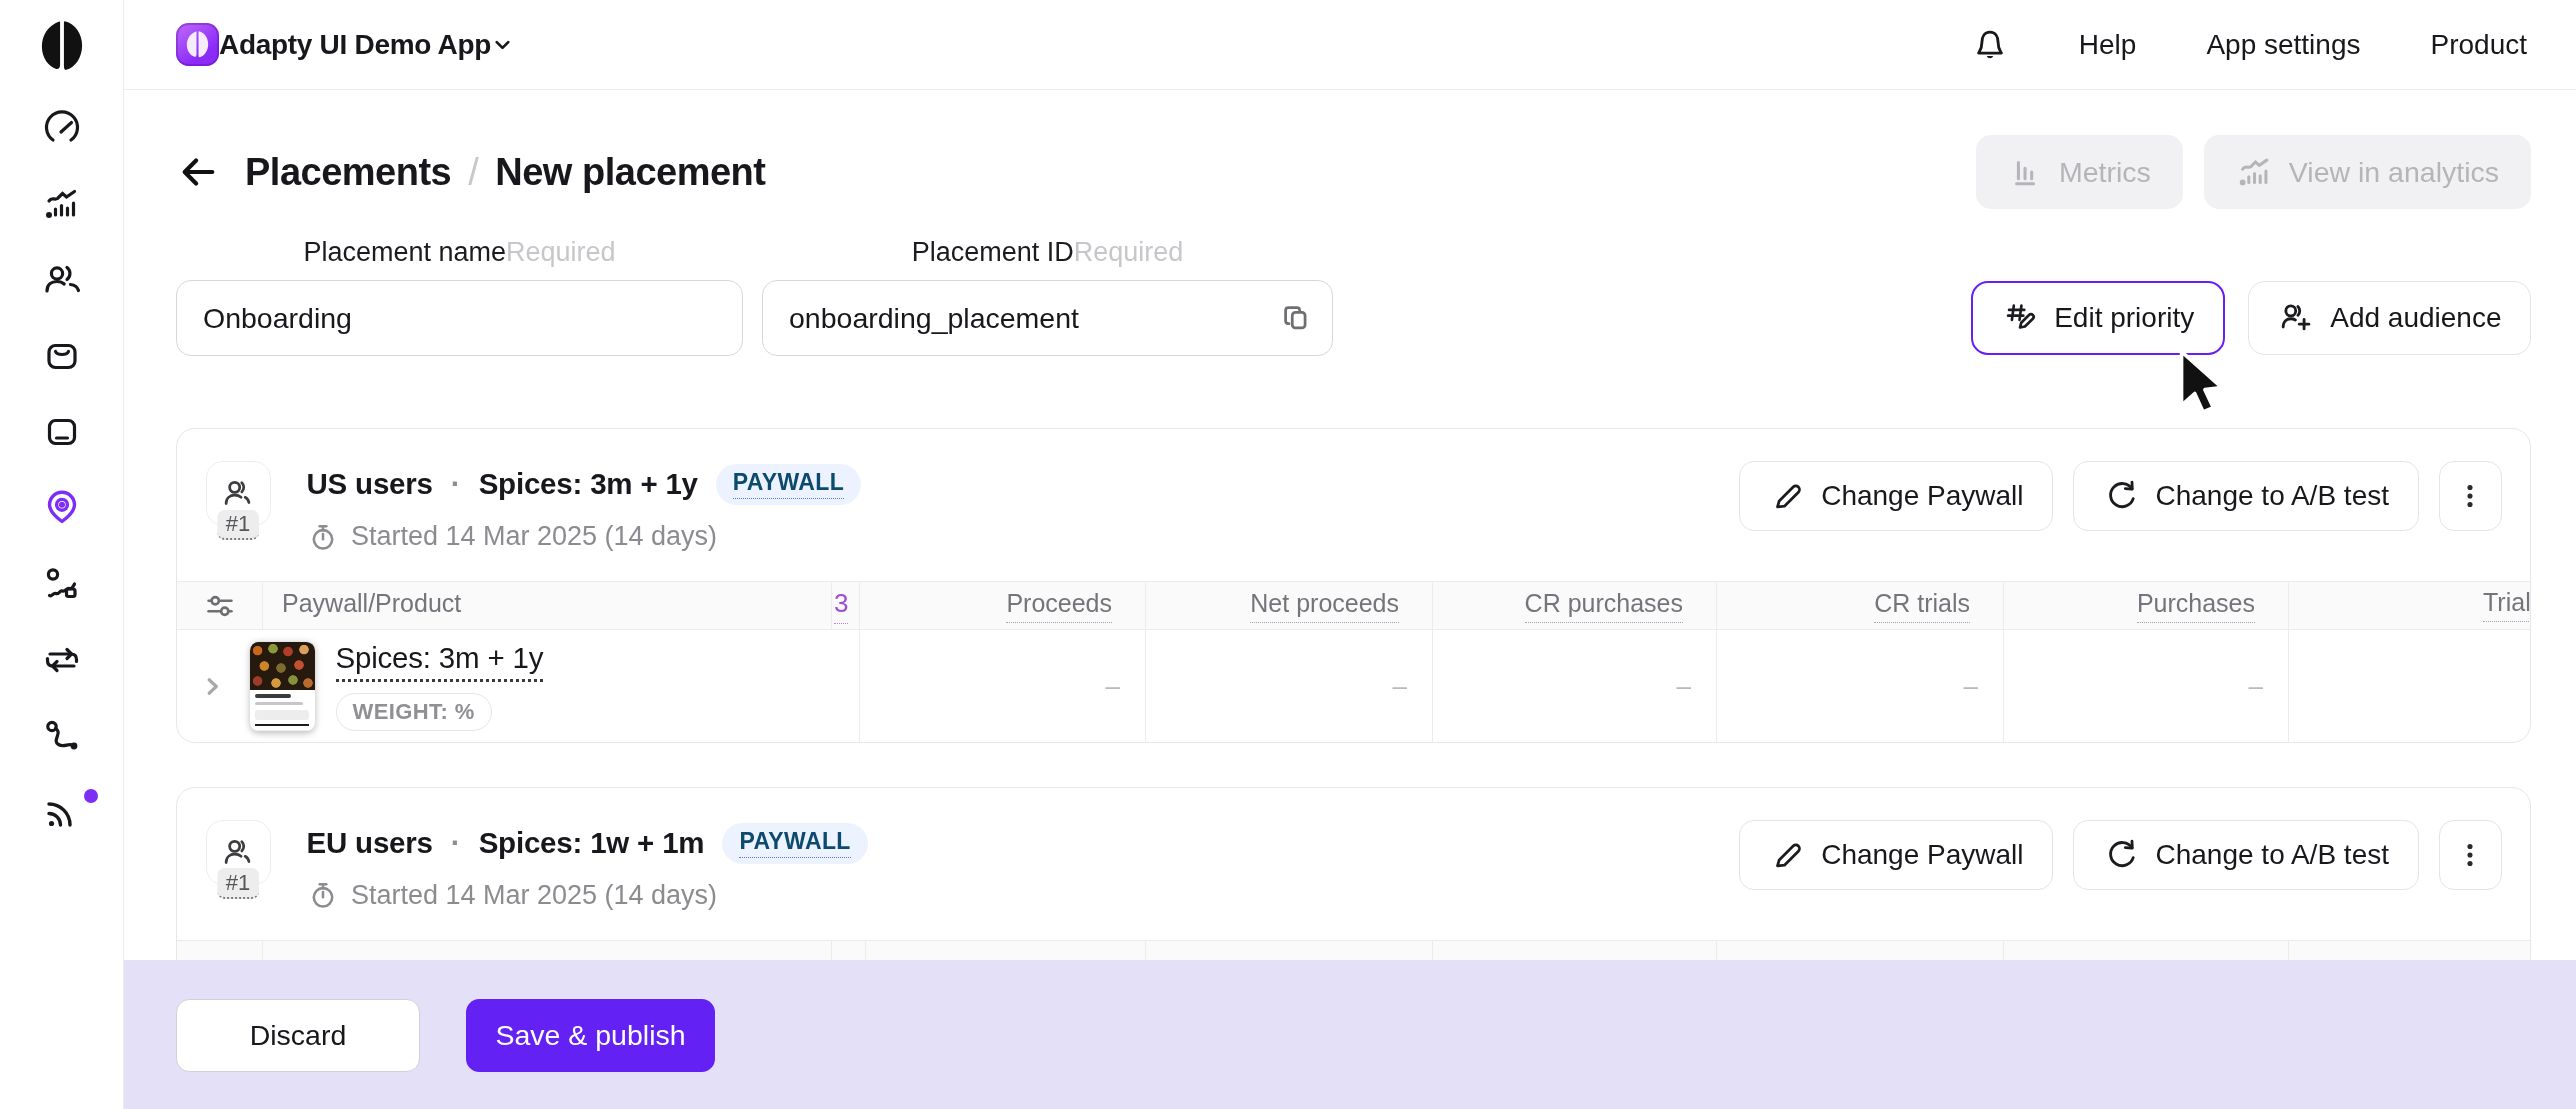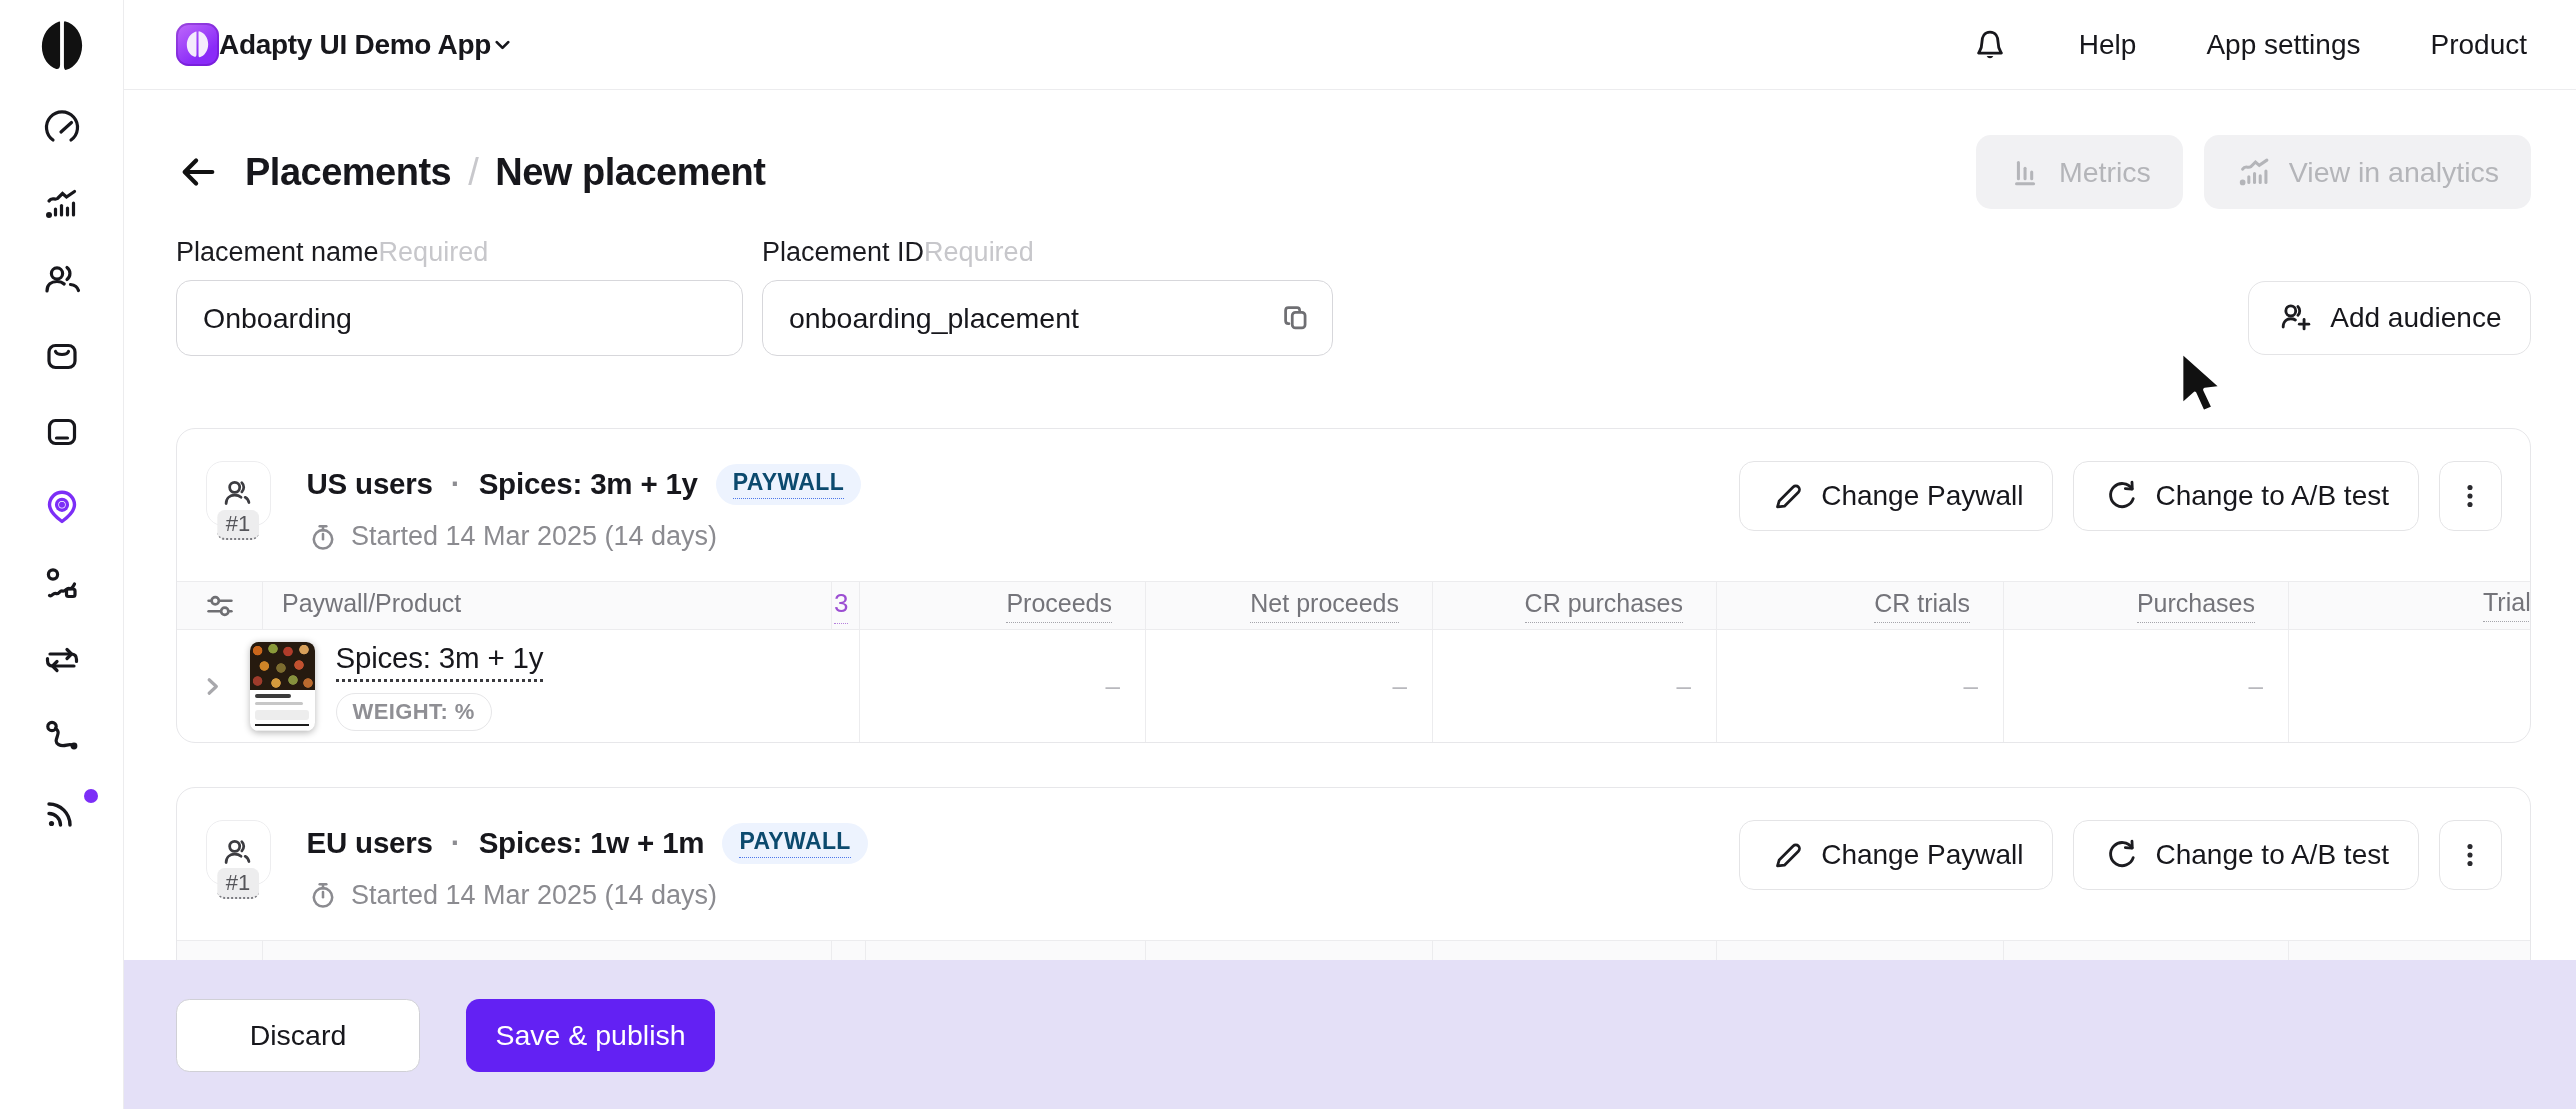--- a/index.html
+++ b/index.html
@@ -36,21 +36,21 @@
   .btn { display:inline-flex; align-items:center; justify-content:center; gap:15px; border-radius:15px; background:#fff; border:1.9px solid #e4e4e6; font-family:inherit; font-size:28px; color:#17171c; height:70px; padding:0 28.5px; cursor:pointer; white-space:nowrap; }
   .btn-disabled { background:#f1f1f3; border:none; color:#b4b5b9; height:74px; font-size:28.5px; padding:0 32px; cursor:default; }
   .btn-accent { border:2.9px solid #671ff4; height:74px; border-radius:17px; }
   .btn-plain { height:74px; border-radius:17px; }
 
   
   .form-row { margin-top:23px; display:flex; align-items:flex-end; }
   .field { display:flex; flex-direction:column; }
   .field-1 { width:567px; }
   .field-2 { width:571px; margin-left:19px; }
-  .label-line { display:flex; justify-content:flex-start; align-items:baseline; margin-bottom:12.4px; }
+  .label-line { display:flex; justify-content:center; align-items:baseline; margin-bottom:12.4px; }
   .f-label { font-size:27px; color:#1b1b20; }
   .f-required { font-size:27px; color:#c7c7cb; }
   .input-wrap { position:relative; }
   .text-input { width:100%; height:76px; border:1.9px solid #d7d7db; border-radius:15px; padding:0 67px 0 26px; font-family:inherit; font-size:28.5px; color:#17171c; outline:none; background:#fff; }
   .field-1 .text-input { padding-right:26px; }
   .copy-btn { position:absolute; right:17px; top:50%; transform:translateY(-50%); cursor:pointer; }
   .form-actions { margin-left:auto; display:flex; gap:23px; padding-bottom:1.9px; }
 
   
   .card { border:1.4px solid #e7e7ea; border-radius:19px; margin-top:72px; overflow:hidden; background:#fff; }
@@ -284,20 +284,30 @@
         <input class="text-input" type="text" value="onboarding_placement" style="">
         <span class="copy-btn">
           <svg width="38" height="38" viewBox="0 0 40 40" fill="none" stroke="#6f6f73" stroke-width="2.9" stroke-linecap="round" stroke-linejoin="round">
             <rect x="15" y="14" width="13.5" height="16.5" rx="3.4"></rect>
             <path d="M11.5 26 H10.8 C8.9 26 8 25 8 23 V12 C8 9.9 9 9 11 9 H20 C22 9 22.8 10 22.8 12"></path>
           </svg>
         </span>
       </div>
     </div>
     <div class="form-actions">
+      <button class="btn btn-accent">
+        <svg width="38" height="38" viewBox="0 0 40 40" fill="none" stroke="#1c1c20" stroke-width="2.8" stroke-linecap="round" stroke-linejoin="round">
+          <path d="M13.5 7 L11.5 22"></path>
+            <path d="M21.5 7 L19.5 22"></path>
+            <path d="M8.5 11.5 H24.5"></path>
+            <path d="M7.5 17.5 H23.5"></path>
+          <path d="M20 30 L21.3 25 L29.5 16.8 C30.6 15.7 32.4 15.7 33.5 16.8 C34.6 17.9 34.6 19.7 33.5 20.8 L25.2 29 L20 30 Z"></path>
+        </svg>
+        <span>Edit priority</span>
+      </button>
       <button class="btn btn-plain">
         <svg width="38" height="38" viewBox="0 0 40 40" fill="none" stroke="#1c1c20" stroke-width="3" stroke-linecap="round">
           <circle cx="14.5" cy="12.5" r="5.2"></circle>
           <path d="M22 7.8 A6.8 6.8 0 0 1 22 17.2"></path>
           <path d="M6.5 29.5 C6.5 23.5 10.5 20.8 14.5 20.8 C16.3 20.8 18 21.2 19.3 22.1"></path>
           <path d="M28.5 21.5 V31.5"></path>
             <path d="M23.5 26.5 H33.5"></path>
         </svg>
         <span>Add audience</span>
       </button>

